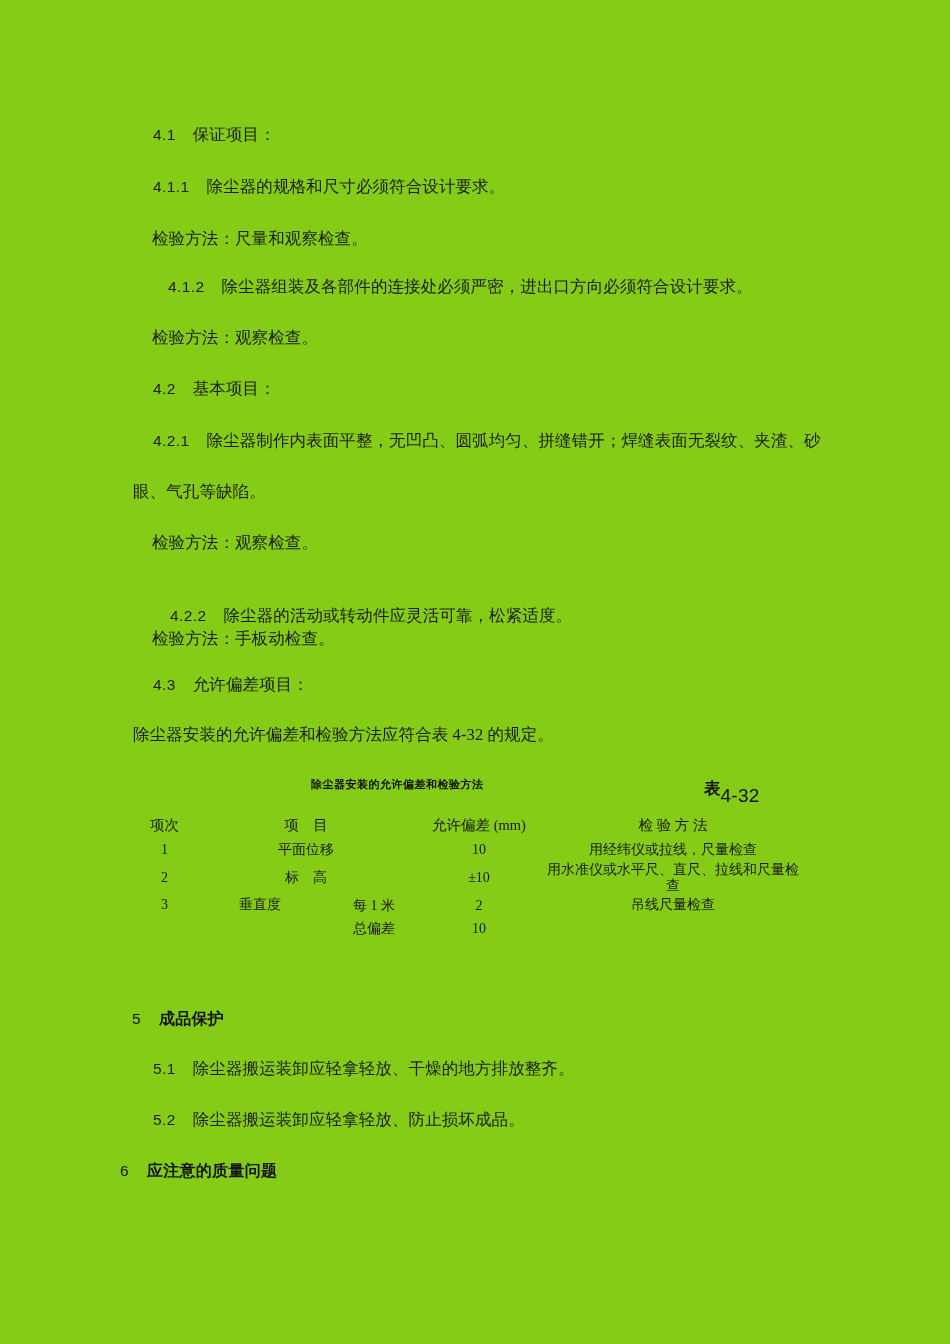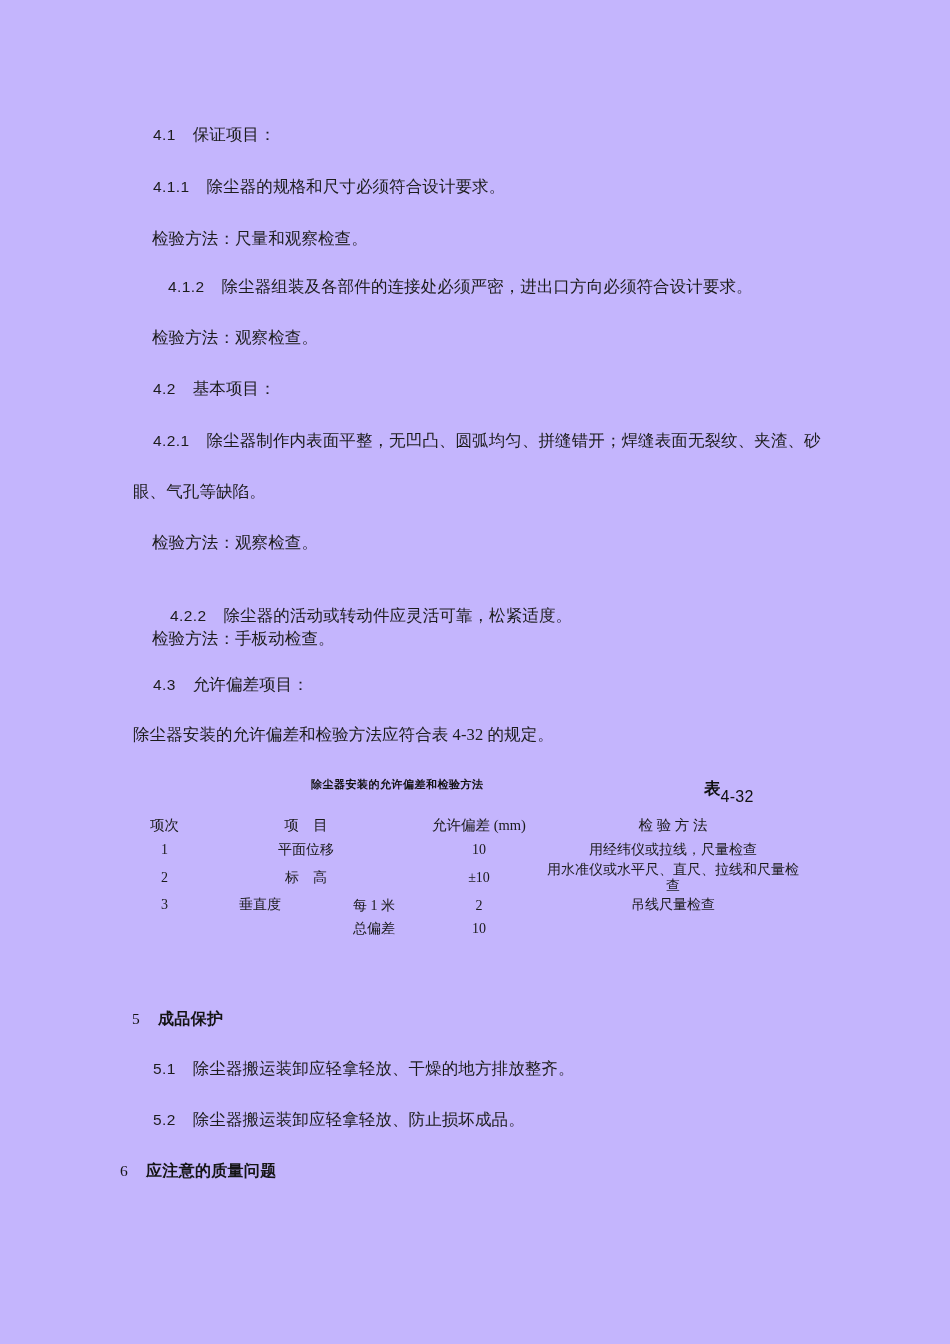--- a/index.html
+++ b/index.html
@@ -5,21 +5,21 @@
 <style>
   html, body {
     margin: 0;
     padding: 0;
     background: #ffffff;
   }
   .page {
     position: relative;
     width: 950px;
     height: 1344px;
-    background: #c4b5fd;
+    background: #84cc16;
     overflow: hidden;
     font-family: "Liberation Serif", "DejaVu Serif", serif;
     color: #1a1a1a;
   }
   .content {
     position: absolute;
     left: 0;
     top: 0;
     width: 950px;
   }
@@ -36,21 +36,21 @@
   .para .num {
     font-family: "Liberation Sans", "DejaVu Sans", sans-serif;
     font-size: 15.5px;
     letter-spacing: 0.4px;
   }
   .para .gap-md { display: inline-block; width: 17px; }
 
   
   .heading {
     position: absolute;
-    font-family: Liberation Serif, serif;
+    font-family: Liberation Sans, sans-serif;
     font-weight: bold;
     font-size: 16px;
     white-space: nowrap;
     color: #141414;
     letter-spacing: 0.3px;
   }
   .heading .hnum {
     font-weight: normal;
     font-size: 15.5px;
   }
@@ -73,21 +73,21 @@
     color: #111111;
   }
   .tbl-ref .ref-cn {
     font-family: "Liberation Sans", "DejaVu Sans", sans-serif;
     font-weight: bold;
     font-size: 16.5px;
     vertical-align: 5px;
   }
   .tbl-ref .ref-no {
     font-family: "Liberation Sans", "DejaVu Sans", sans-serif;
-    font-size: 16px;
+    font-size: 19px;
     vertical-align: -3px;
     letter-spacing: 0.3px;
   }
 
   
   .dtable {
     position: absolute;
     left: 137px;
     top: 811px;
     width: 671px;

